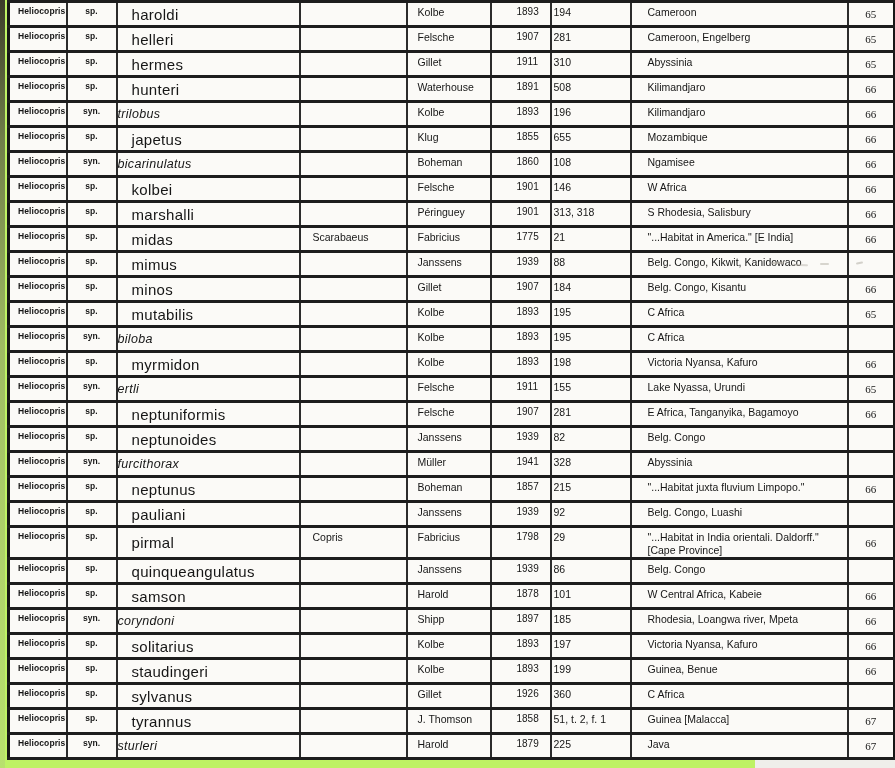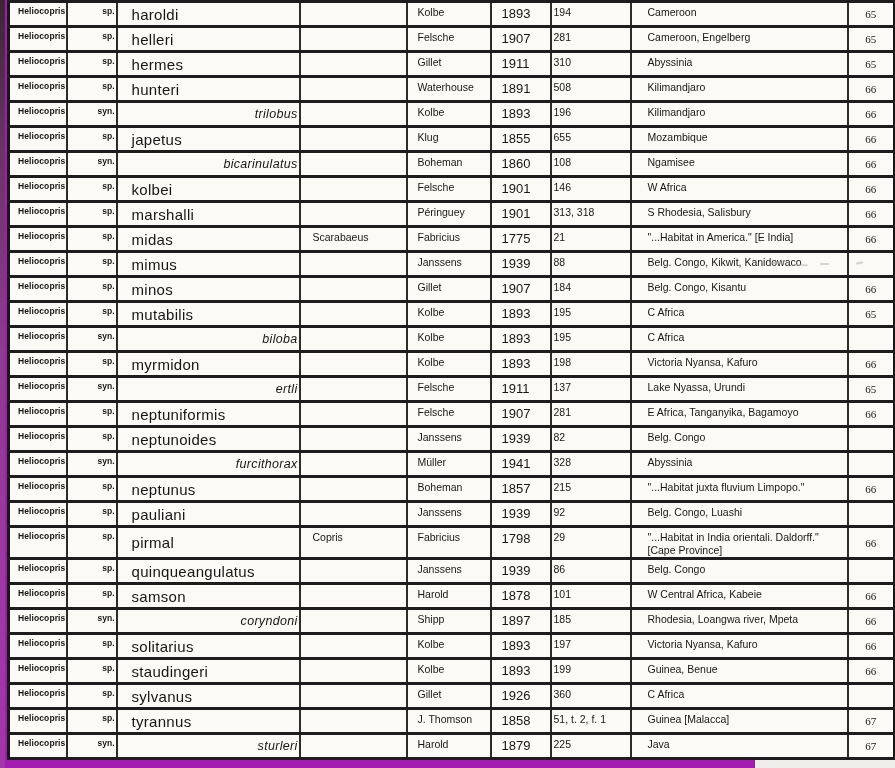--- a/index.html
+++ b/index.html
@@ -6,21 +6,21 @@
   body {
     width: 895px; height: 768px;
     background: #efeeea;
     font-family: "Liberation Sans", sans-serif;
     color: #161616;
     overflow: hidden;
   }
   .page {
     position: relative;
     width: 755px; height: 768px;
-    background: #a21caf;
+    background: #bef264;
   }
   .scan-edge {
     position: absolute; left: 0; top: 0;
     width: 5px; height: 768px;
     background: linear-gradient(180deg,
       rgba(45,40,35,0.9) 0%,
       rgba(70,64,58,0.65) 18%,
       rgba(110,104,96,0.4) 45%,
       rgba(140,134,126,0.28) 75%,
       rgba(160,155,147,0.2) 100%);
@@ -43,37 +43,37 @@
     overflow: hidden;
     white-space: normal;
   }
   td.c-genus {
     font-size: 8.5px; font-weight: 600;
     padding: 3px 0 0 8px;
     letter-spacing: 0.1px;
   }
   td.c-kind {
     font-size: 8.5px; font-weight: 600;
-    text-align: right; padding-top: 3px;
+    text-align: center; padding-top: 3px;
   }
   td.c-species {
     vertical-align: middle;
     font-size: 15px;
     padding-left: 14px;
     letter-spacing: 0.3px;
   }
   tr.syn td.c-species {
     font-style: italic;
     font-size: 12.5px;
-    text-align: right;
+    text-align: left;
     padding-left: 0;
   }
   td.c-orig   { font-size: 10.5px; padding: 3px 0 0 12px; }
   td.c-author { font-size: 10.5px; padding: 3px 0 0 10px; }
-  td.c-year   { font-size: 13px; padding: 3px 0 0 10px; }
+  td.c-year   { font-size: 10px; padding: 3px 0 0 25px; }
   td.c-page   { font-size: 10.5px; padding: 3px 0 0 2px; }
   td.c-locality {
     font-size: 10.5px; padding: 3px 8px 0 16px;
     line-height: 1.25;
   }
   td.c-ref {
     font-size: 11px; text-align: center; vertical-align: middle; font-family: Liberation Serif, serif;
   }
   .pencil {
     position: absolute;
@@ -270,21 +270,21 @@
     <td class="c-locality">Victoria Nyansa, Kafuro</td>
     <td class="c-ref">66</td>
   </tr>
         <tr class="row syn">
     <td class="c-genus">Heliocopris</td>
     <td class="c-kind">syn.</td>
     <td class="c-species">ertli</td>
     <td class="c-orig"></td>
     <td class="c-author">Felsche</td>
     <td class="c-year">1911</td>
-    <td class="c-page">137</td>
+    <td class="c-page">155</td>
     <td class="c-locality">Lake Nyassa, Urundi</td>
     <td class="c-ref">65</td>
   </tr>
         <tr class="row">
     <td class="c-genus">Heliocopris</td>
     <td class="c-kind">sp.</td>
     <td class="c-species">neptuniformis</td>
     <td class="c-orig"></td>
     <td class="c-author">Felsche</td>
     <td class="c-year">1907</td>

